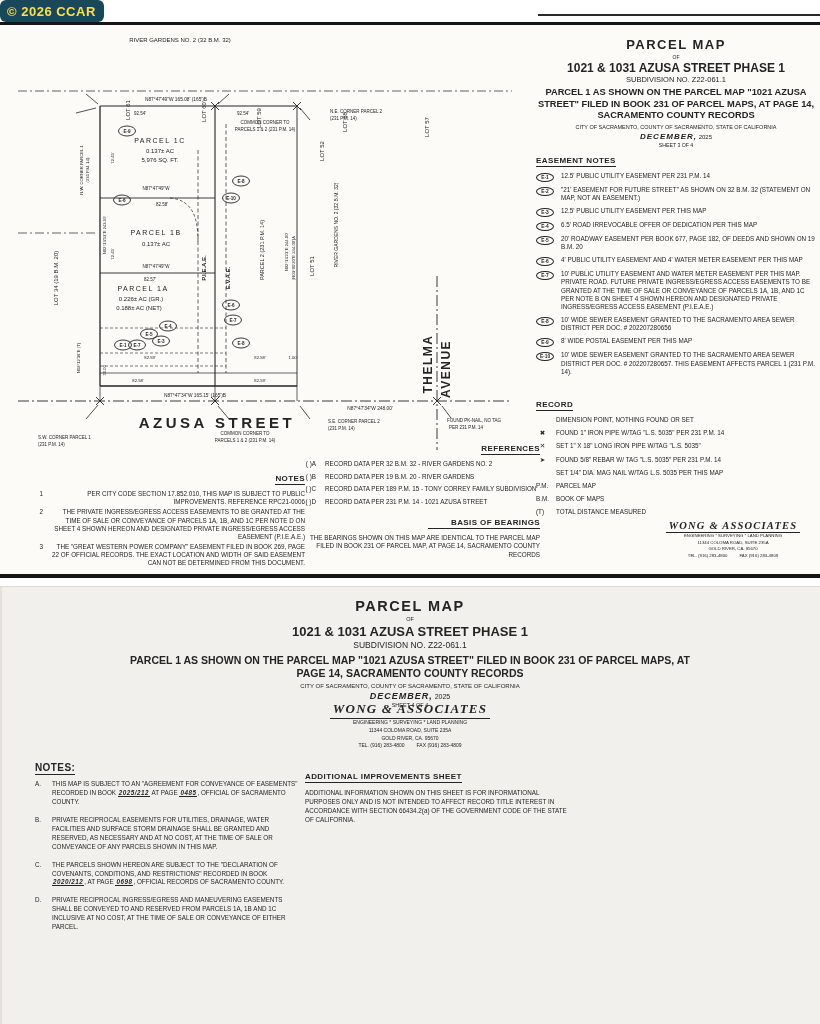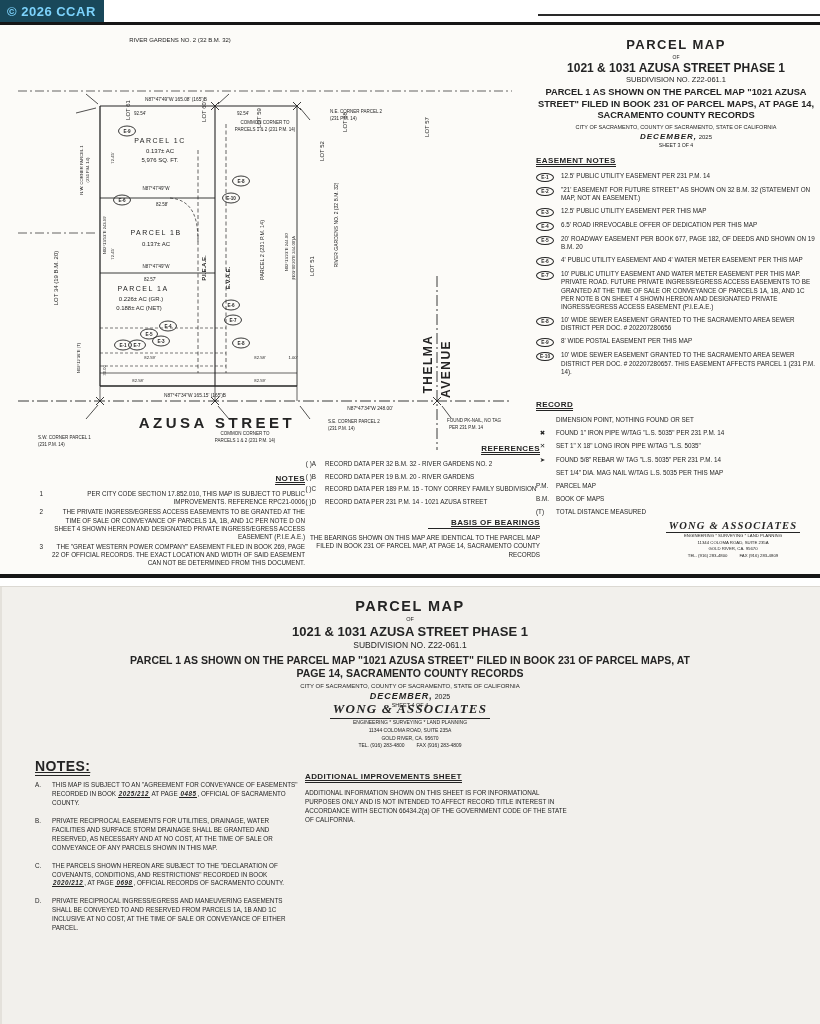--- a/index.html
+++ b/index.html
@@ -35,21 +35,21 @@
   .tb4 .tb-sub  { font-size:13px; }
   .tb4 .tb-subdiv { font-size:8.5px; }
   .tb4 .tb-desc { font-size:10.5px; }
   .tb4 .tb-city { font-size:6px; }
   .tb4 .tb-date { font-size:7px; }
   .tb4 .hand    { font-size:9px; }
   .tb4 .tb-sheet{ font-size:5.5px; }
 
   
   .sec-head { display:inline-block; font-size:8px; font-weight:700; letter-spacing:0.4px;
-    border-bottom:1.2px solid #242424; margin-bottom:5px; padding-bottom:1px;text-decoration:underline; }
+    border-bottom:1.2px solid #242424; margin-bottom:5px; padding-bottom:1px; }
 
   
   .easements { position:absolute; left:536px; top:124px; width:281px; }
   .e-row { display:flex; gap:7px; margin-bottom:4.5px; }
   .e-badge { flex:none; min-width:18px; height:9px; margin-top:0.5px; border:1px solid #242424;
     border-radius:50%; font-size:4.8px; font-weight:700; display:flex; align-items:center; justify-content:center; }
   .e-text { font-size:6.3px; line-height:1.32; }
 
   
   .legend { position:absolute; left:536px; top:368px; width:281px; }
@@ -76,35 +76,35 @@
   .firm-name { font-family:"Liberation Serif", serif; font-style:italic; font-weight:700;
     font-size:10.5px; letter-spacing:1.2px; display:inline-block; border-bottom:1px solid #242424; padding:0 3px 1px; }
   .firm-line { font-size:4.3px; line-height:1.55; }
   .firm-phones { display:flex; justify-content:center; gap:12px; font-size:4.3px; line-height:1.55; }
   .firm4 { position:absolute; left:130px; top:112px; width:560px; text-align:center; }
   .firm4 .firm-name { font-size:13px; }
   .firm4 .firm-line, .firm4 .firm-phones { font-size:5px; }
 
   
   .notes4 { position:absolute; left:35px; top:170px; width:264px; }
-  .notes4 .sec-head { font-size:14px; }
+  .notes4 .sec-head { font-size:10px; }
   .n4-row { display:flex; gap:8px; margin-bottom:9px; }
   .n4-key { flex:none; width:9px; font-size:6.3px; }
   .n4-text { font-size:6.3px; line-height:1.42; }
   .hand2 { font-weight:700; font-style:italic; letter-spacing:0.5px; border-bottom:0.8px solid #242424; padding:0 1px; }
 
   .addl { position:absolute; left:305px; top:178px; width:264px; }
   .addl-text { font-size:6.3px; line-height:1.45; }
 </style>
 </head>
 <body>
 
 <div class="stage">
 
-  <div class="watermark" style="background: rgb(25, 72, 90); color: #7dd3fc;">© 2026 CCAR</div>
+  <div class="watermark" style="background: rgb(25, 72, 90); color: #fde047; border-radius: 6px;">© 2026 CCAR</div>
 
   <div class="page page1">
     <div class="preline"></div>
 
     <svg id="map-svg" width="510" height="555" viewBox="0 0 510 555">
       <g stroke="#242424" fill="none" stroke-linecap="butt">
         <path d="M8,63 H502" stroke-dasharray="9 3 2 3" stroke-width="0.7"></path>
         <path d="M8,205 H86" stroke-dasharray="9 3 2 3" stroke-width="0.7"></path>
         <path d="M8,373 H502" stroke-dasharray="11 3 2 3" stroke-width="0.9"></path>
         <path d="M427,248 V422" stroke-dasharray="11 3 2 3" stroke-width="0.9"></path>

